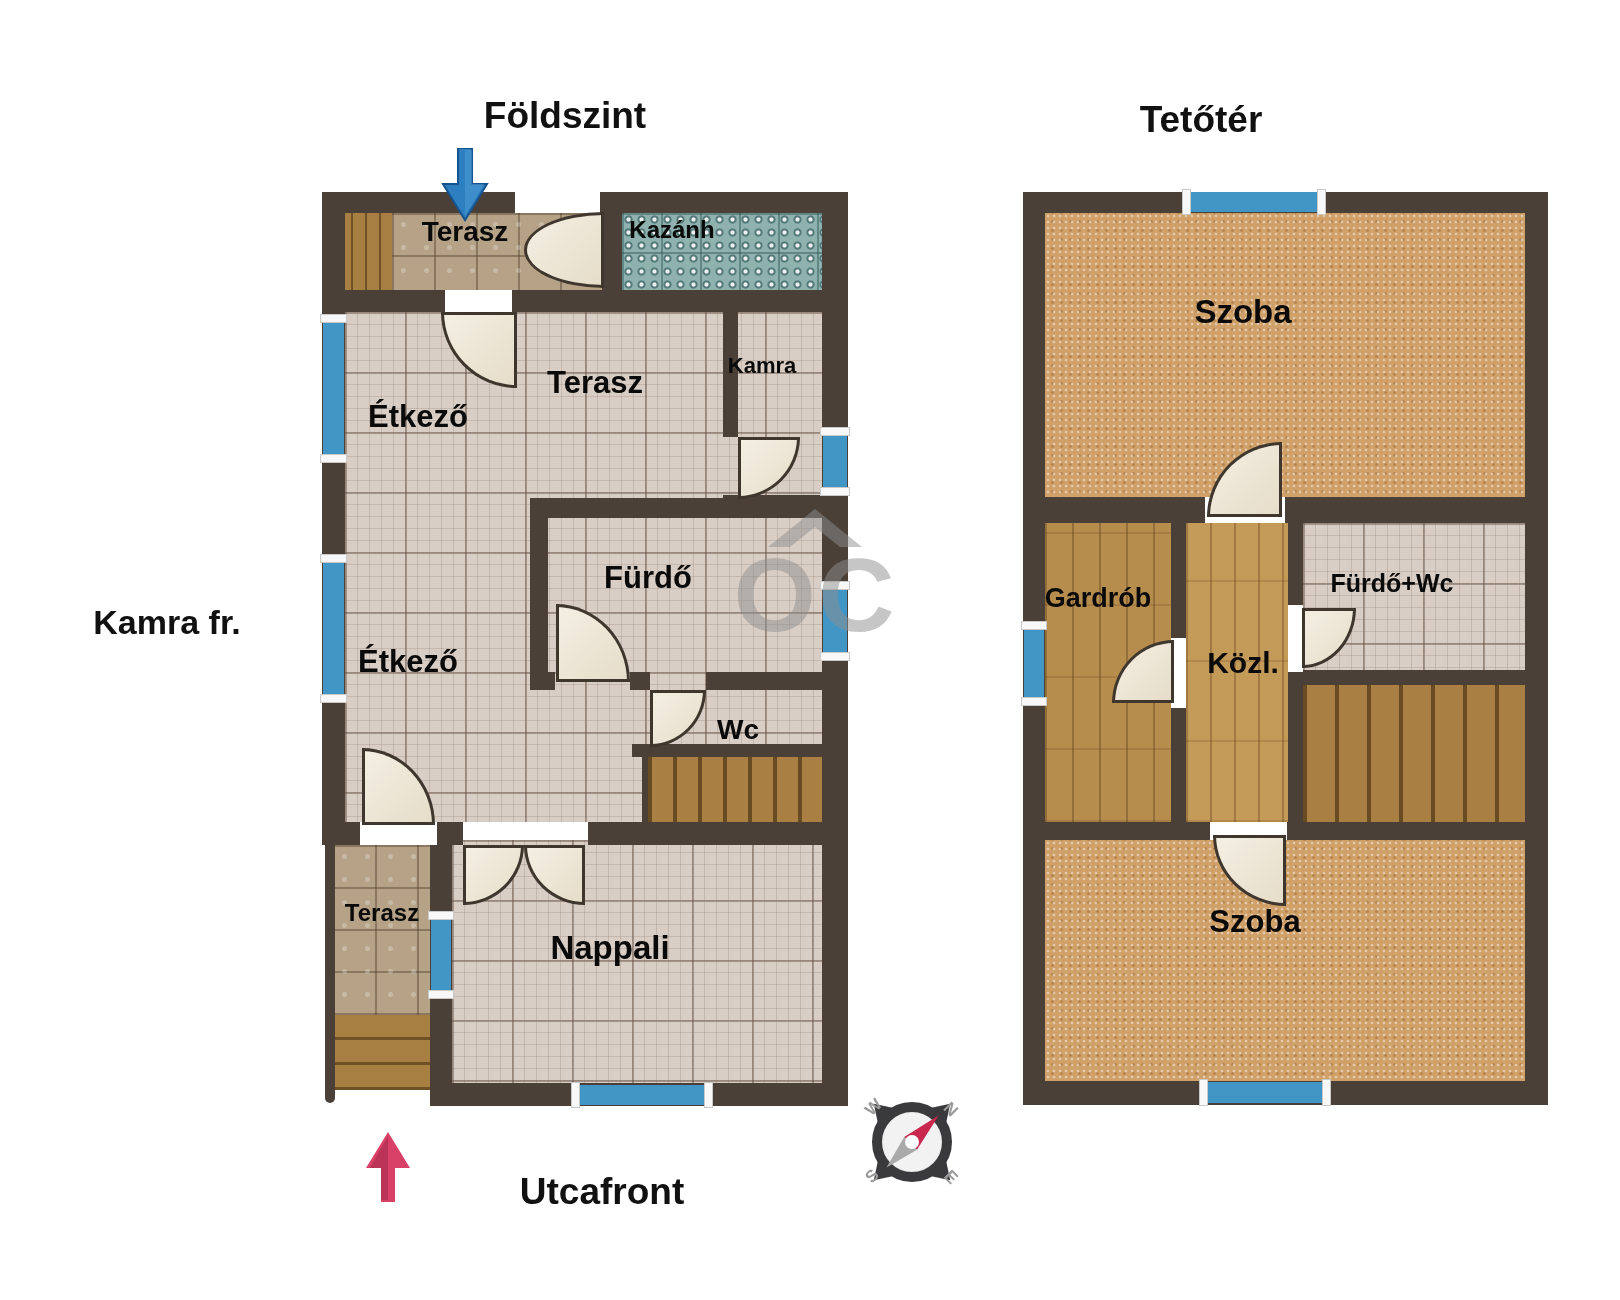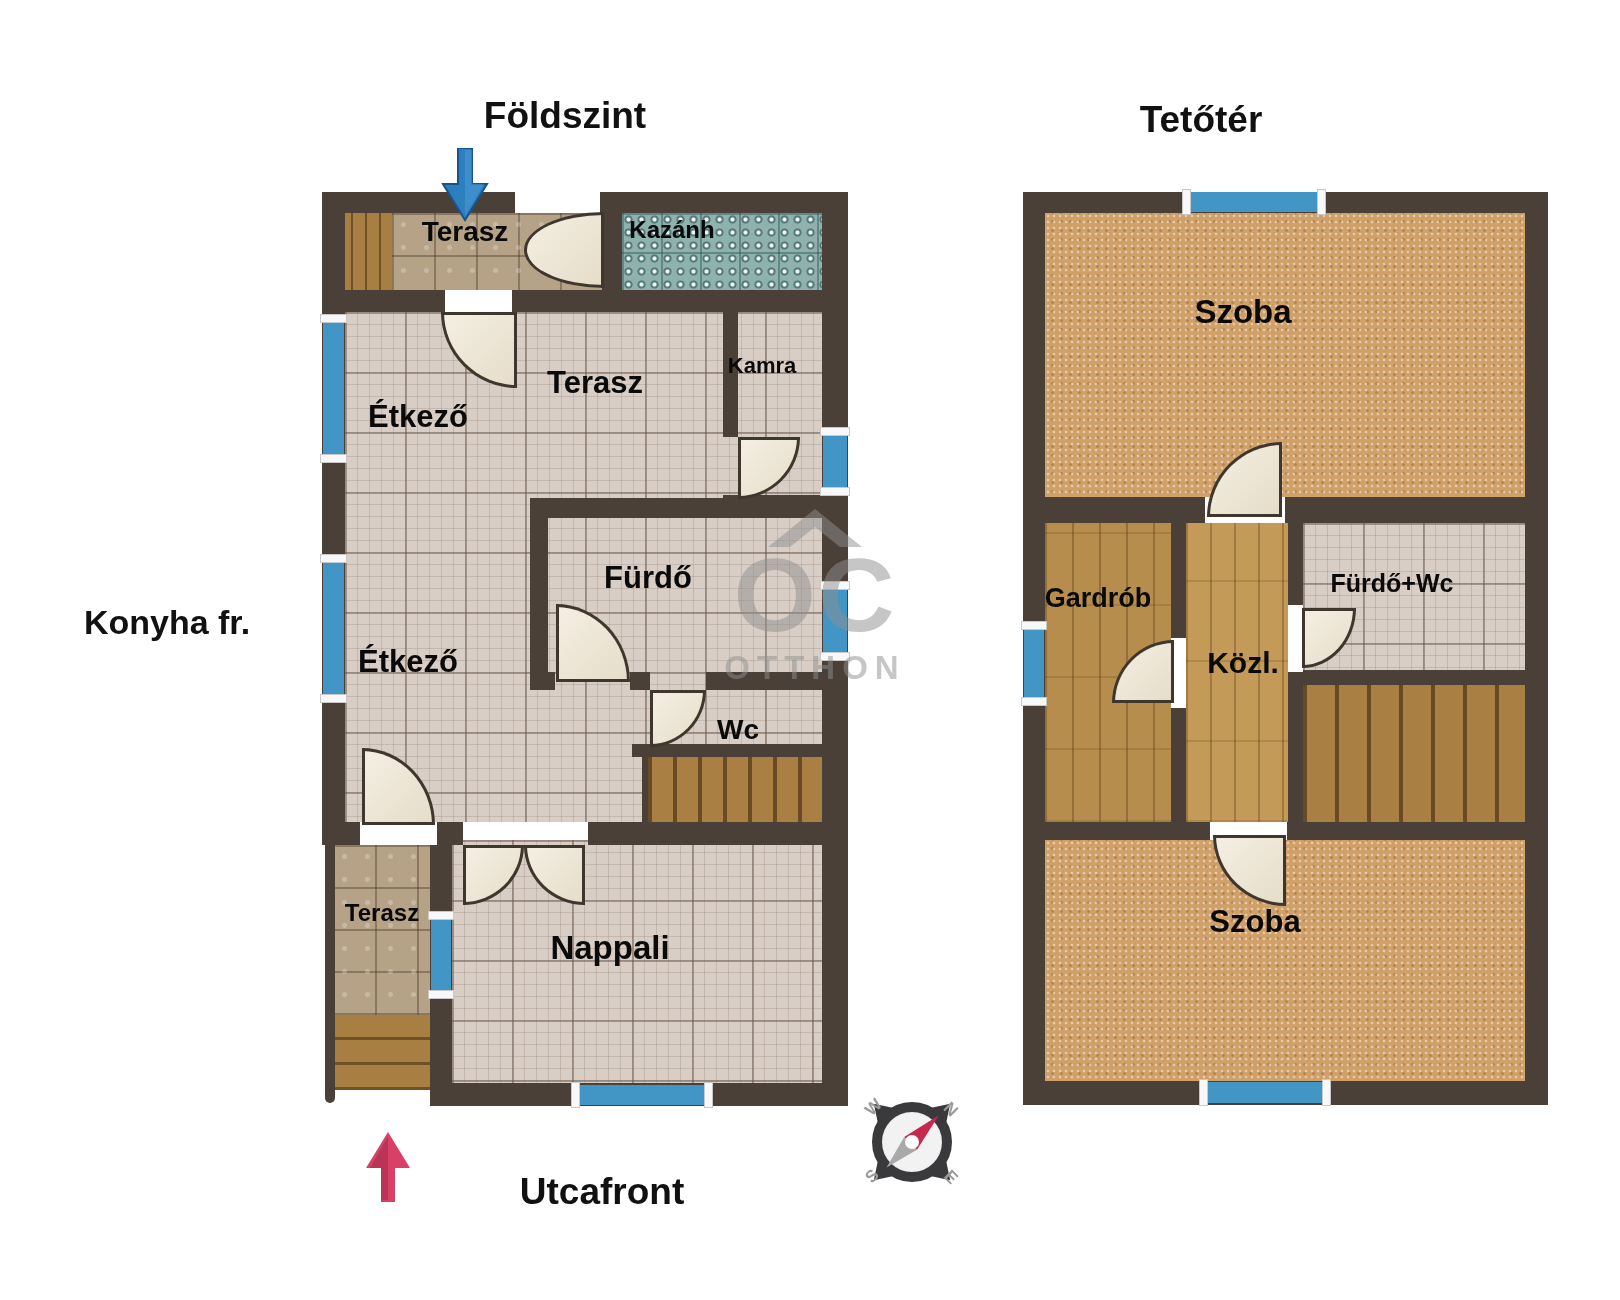--- a/index.html
+++ b/index.html
@@ -148,21 +148,21 @@
   <div class="win win-v" style="left:1024px;top:627px;width:20px;height:73px;"></div>
   <div class="win win-h" style="left:1205px;top:1082px;width:120px;height:21px;"></div>
 
   <div class="door" style="left:1207px;top:442px;width:75px;height:75px;border-radius:100% 0 0 0;"></div>
   <div class="door" style="left:1112px;top:640px;width:62px;height:63px;border-radius:100% 0 0 0;"></div>
   <div class="door" style="left:1302px;top:608px;width:54px;height:60px;border-radius:0 0 100% 0;"></div>
   <div class="door" style="left:1213px;top:835px;width:73px;height:71px;border-radius:0 0 0 100%;"></div>
 
   <div class="title" style="left:565px;top:116px;">Földszint</div>
   <div class="title" style="left:1201px;top:120px;">Tetőtér</div>
-  <div class="annot" style="left:167px;top:622px;">Konyha fr.</div>
+  <div class="annot" style="left:167px;top:622px;">Kamra fr.</div>
   <div class="annot" style="left:602px;top:1192px;font-size:37px;text-align:center;">Utcafront</div>
 
   <div class="rlabel" style="left:465px;top:232px;font-size:28px;">Terasz</div>
   <div class="rlabel" style="left:672px;top:230px;font-size:24px;">Kazánh</div>
   <div class="rlabel" style="left:595px;top:383px;font-size:31px;">Terasz</div>
   <div class="rlabel" style="left:762px;top:366px;font-size:22px;">Kamra</div>
   <div class="rlabel" style="left:418px;top:417px;font-size:31px;">Étkező</div>
   <div class="rlabel" style="left:648px;top:578px;font-size:31px;">Fürdő</div>
   <div class="rlabel" style="left:408px;top:662px;font-size:31px;">Étkező</div>
   <div class="rlabel" style="left:738px;top:730px;font-size:28px;">Wc</div>
@@ -202,16 +202,15 @@
     <text x="93" y="33" font-size="17" font-weight="bold" fill="#9a9a9a" transform="rotate(45 99 27)">N</text>
     <text x="15" y="100" font-size="17" font-weight="bold" fill="#9a9a9a" transform="rotate(-45 20 95)">S</text>
     <text x="93" y="100" font-size="17" font-weight="bold" fill="#9a9a9a" transform="rotate(45 98 95)">E</text>
   </svg>
 
   <div id="watermark">
     <svg width="110" height="42" viewBox="0 0 110 42" style="margin-bottom:-6px;">
       <polygon points="8,42 55,4 102,42 80,42 55,22 30,42" fill="#8f8f8f"></polygon>
     </svg>
     <div id="wm-logo">OC</div>
-    <div class="wm-line">OTTHON</div>
   </div>
 
 </div>
 
 </body></html>

